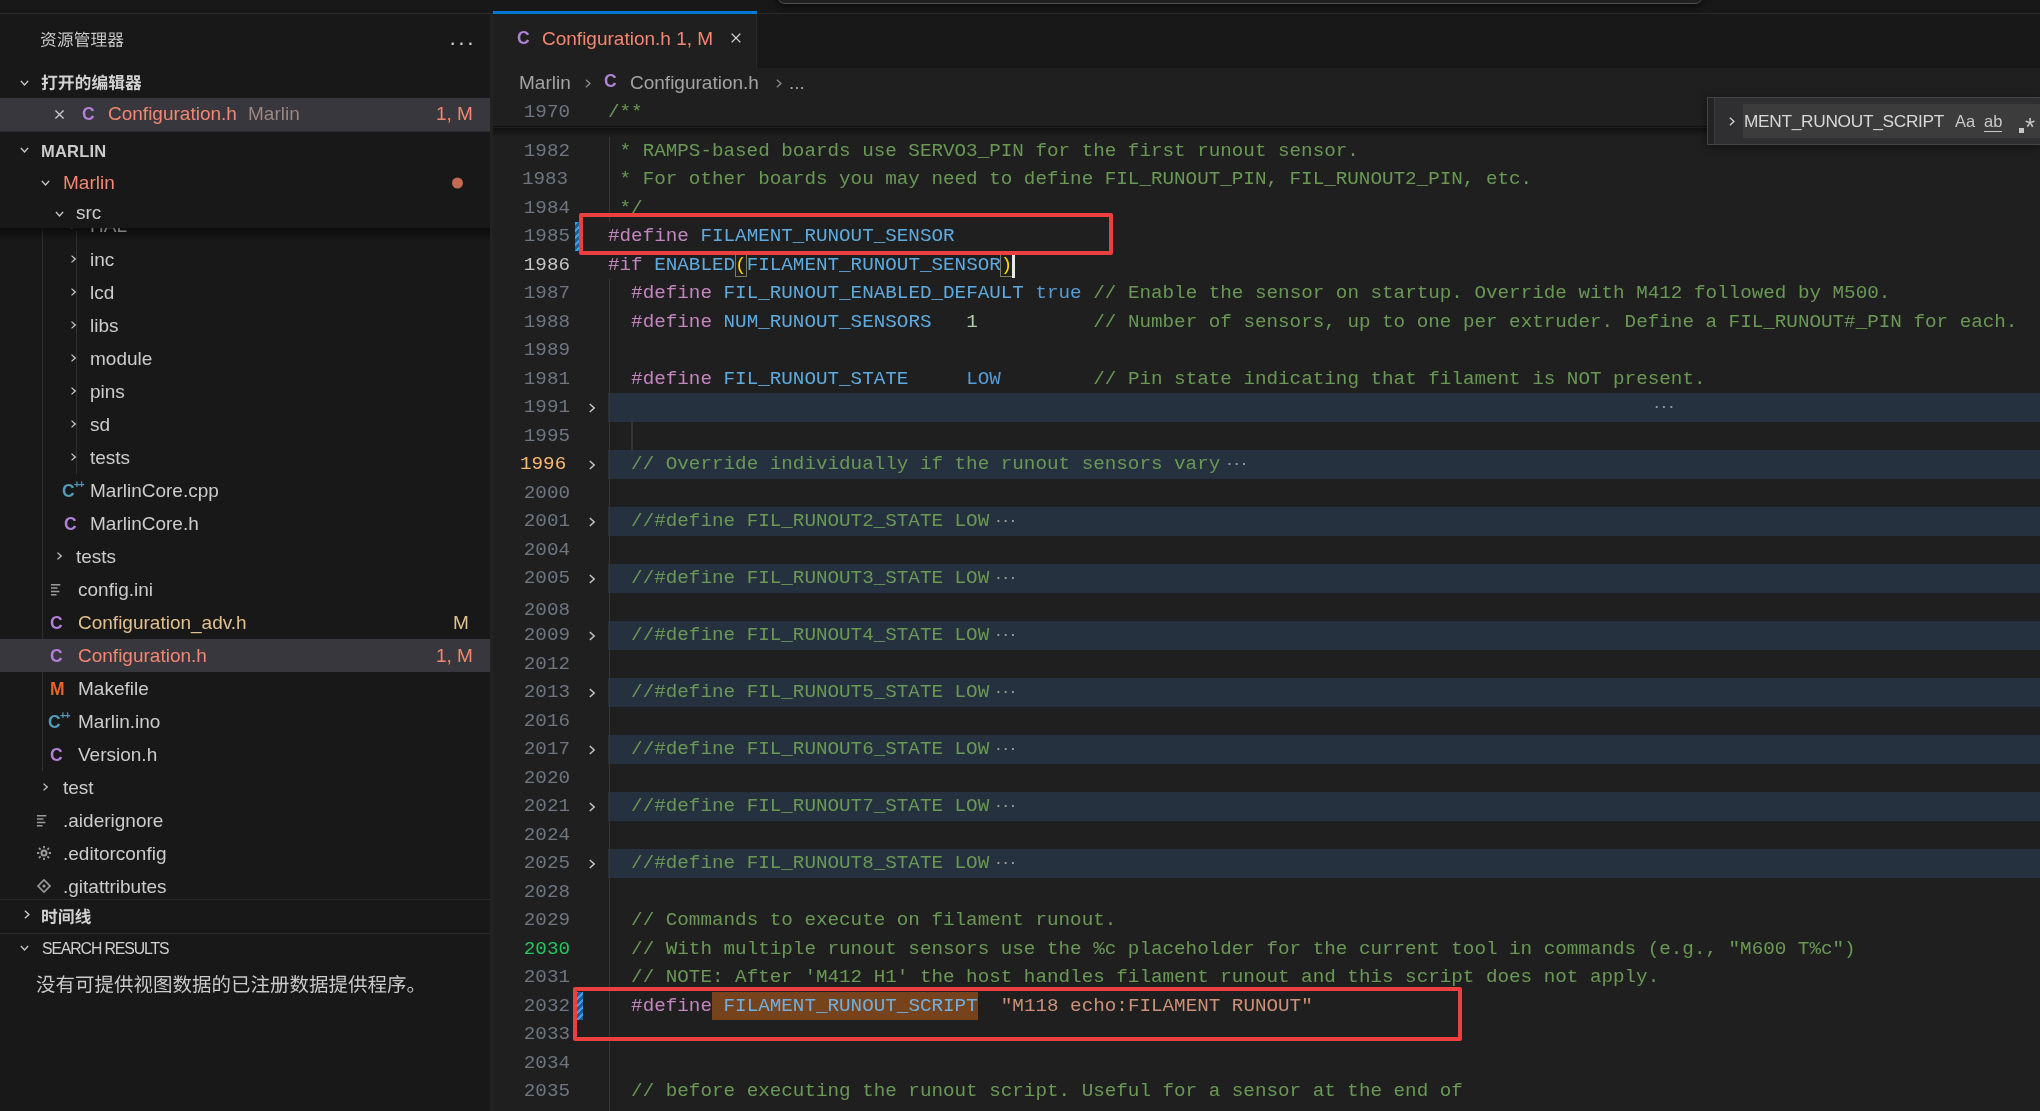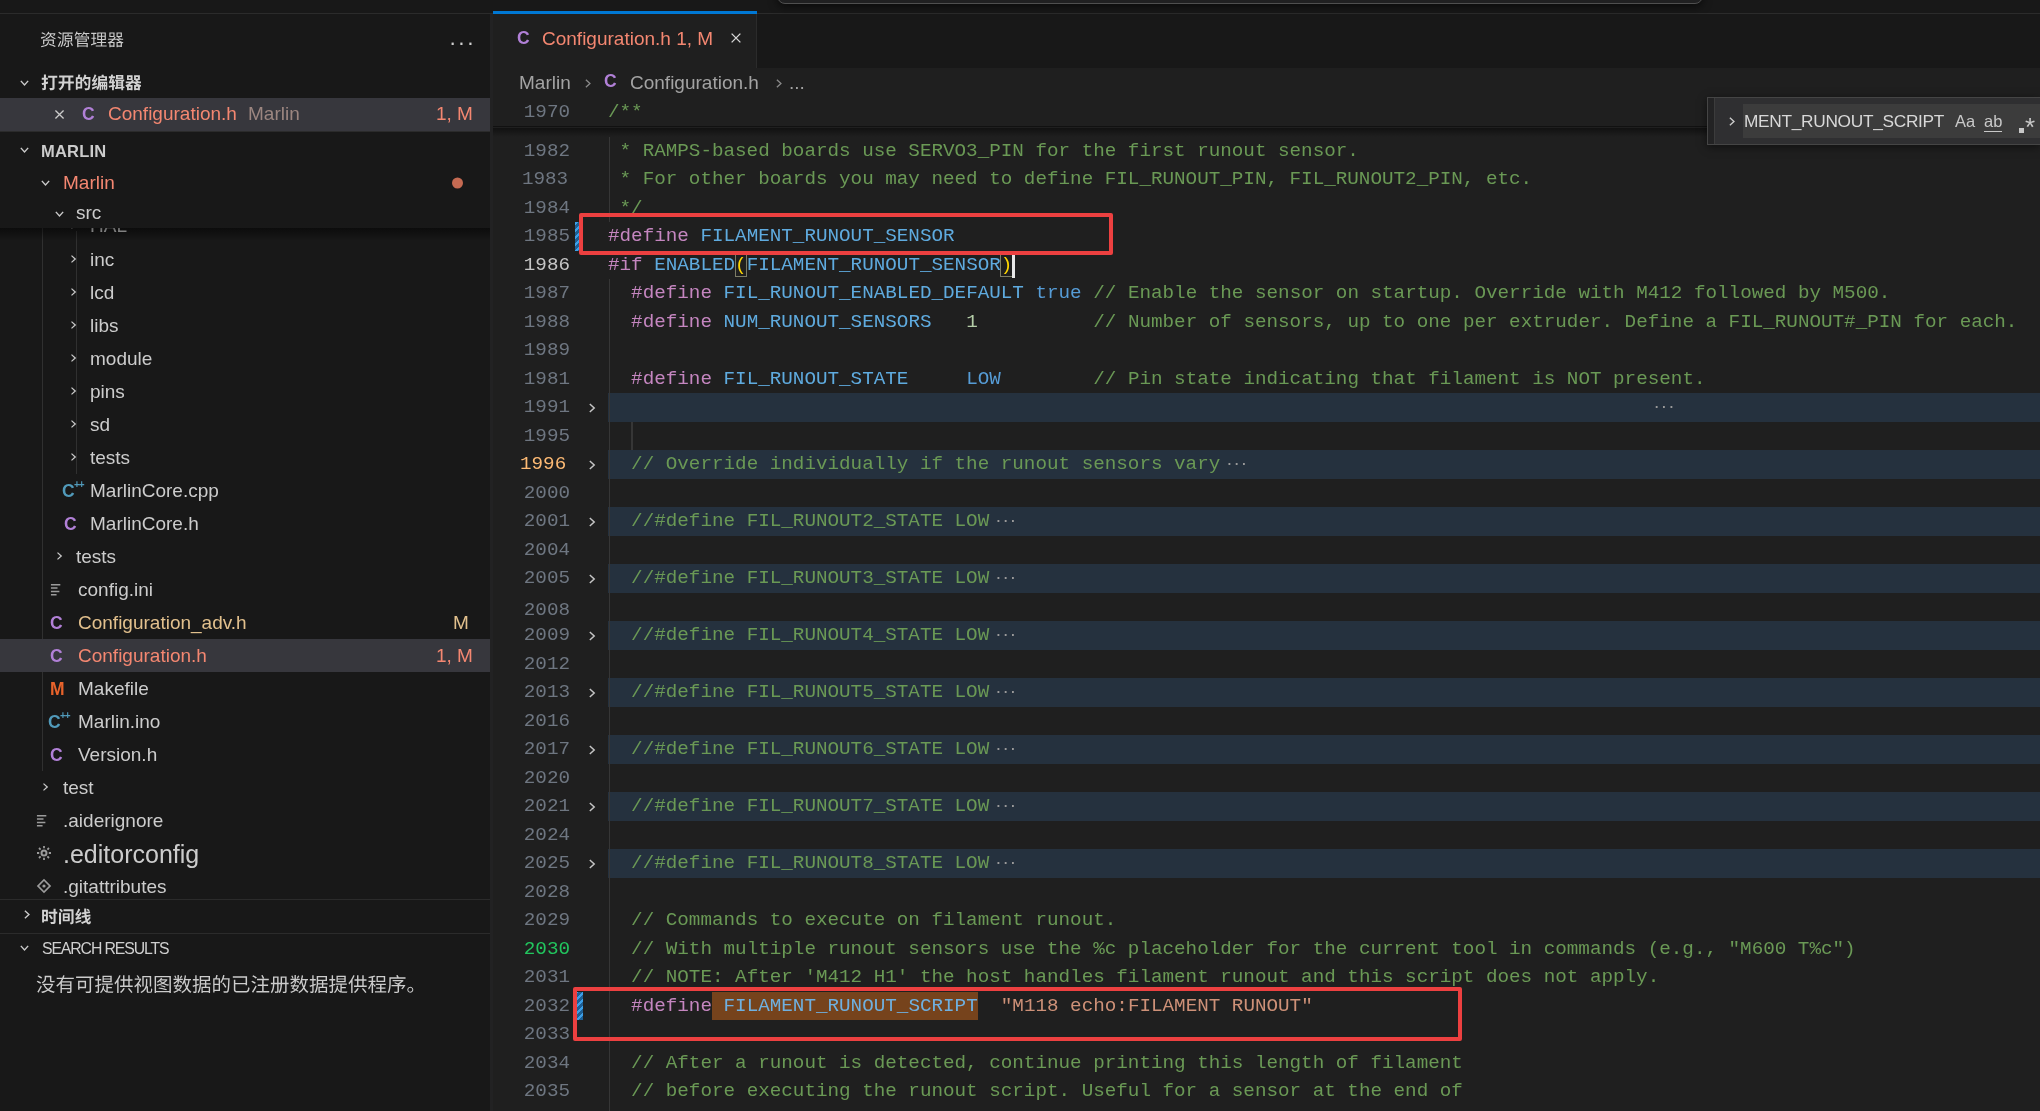--- a/index.html
+++ b/index.html
@@ -159,21 +159,21 @@
       <svg class="cv" style="left:36px;top:9px" width="15" height="15" viewBox="0 0 16 16">
         <path d="M1 3h10M1 6.5h7M1 10h9M1 13.5h6" stroke="#9b9b9b" stroke-width="1.6"></path>
       </svg>
       <span class="lbl" style="left:63px;color:#cccccc;font-size:19px">.aiderignore</span>
     </div>
     <div class="row" style="top:823px">
       <svg class="cv" style="left:36px;top:8px" width="16" height="16" viewBox="0 0 16 16">
         <path fill="#9b9b9b" d="M8 4.5A3.5 3.5 0 1 0 8 11.5 3.5 3.5 0 1 0 8 4.5zm0 2A1.5 1.5 0 1 1 8 9.5 1.5 1.5 0 1 1 8 6.5z"></path>
         <path stroke="#9b9b9b" stroke-width="1.8" d="M8 1v2.2M8 12.8V15M1 8h2.2M12.8 8H15M3 3l1.6 1.6M11.4 11.4 13 13M13 3l-1.6 1.6M4.6 11.4 3 13"></path>
       </svg>
-      <span class="lbl" style="left:63px;color:#cccccc;font-size:25px">.editorconfig</span>
+      <span class="lbl" style="left:63px;color:#cccccc;font-size:19px">.editorconfig</span>
     </div>
     <div class="row" style="top:856px">
       <svg class="cv" style="left:36px;top:8px" width="16" height="16" viewBox="0 0 16 16">
         <path fill="#9b9b9b" d="M8 .8 15.2 8 8 15.2.8 8z M8 3.1 3.1 8 8 12.9 12.9 8z"></path>
         <circle cx="8" cy="8" r="1.6" fill="#9b9b9b"></circle>
       </svg>
       <span class="lbl" style="left:63px;color:#cccccc;font-size:19px">.gitattributes</span>
     </div>
     <div class="abs" style="left:0;top:884.5px;width:490px;border-top:1.5px solid #2b2b2b"></div>
     <svg class="cv" style="left:20px;top:894px" width="13" height="13" viewBox="0 0 16 16">
@@ -315,21 +315,20 @@
     <div class="abs mono" style="left:520px;top:906.3px;width:50px;text-align:right;color:#6e7681">2029</div>
     <div class="abs mono" style="left:608px;top:906.3px"><span>  </span><span style="color:#6a9955">// Commands to execute on filament runout.</span></div>
     <div class="abs mono" style="left:520px;top:934.8px;width:50px;text-align:right;color:#22c55e">2030</div>
     <div class="abs mono" style="left:608px;top:934.8px"><span>  </span><span style="color:#6a9955">// With multiple runout sensors use the %c placeholder for the current tool in commands (e.g., "M600 T%c")</span></div>
     <div class="abs mono" style="left:520px;top:963.3px;width:50px;text-align:right;color:#6e7681">2031</div>
     <div class="abs mono" style="left:608px;top:963.3px"><span>  </span><span style="color:#6a9955">// NOTE: After 'M412 H1' the host handles filament runout and this script does not apply.</span></div>
     <div class="abs mono" style="left:520px;top:991.8px;width:50px;text-align:right;color:#6e7681">2032</div>
     <div class="abs mono" style="left:608px;top:991.8px"><span>  </span><span style="color:#c586c0">#define</span><span> </span><span style="color:#6fb0e0">FILAMENT_RUNOUT_SCRIPT</span><span>  </span><span style="color:#ce9178">"M118 echo:FILAMENT RUNOUT"</span></div>
     <div class="abs mono" style="left:520px;top:1020.3px;width:50px;text-align:right;color:#6e7681">2033</div>
     <div class="abs mono" style="left:520px;top:1048.8px;width:50px;text-align:right;color:#6e7681">2034</div>
-    <div class="abs mono" style="left:608px;top:1048.8px"><span>  </span><span style="color:#6a9955">// After a runout is detected, continue printing this length of filament</span></div>
     <div class="abs mono" style="left:520px;top:1077.3px;width:50px;text-align:right;color:#6e7681">2035</div>
     <div class="abs mono" style="left:608px;top:1077.3px"><span>  </span><span style="color:#6a9955">// before executing the runout script. Useful for a sensor at the end of</span></div>
     <div class="abs" style="left:575px;top:222.3px;width:7.5px;height:28.5px;background:repeating-linear-gradient(135deg,#3c9fe8 0 2.5px,#1e5f94 2.5px 5px)"></div>
     <div class="abs" style="left:575px;top:991.8px;width:7.5px;height:28.5px;background:repeating-linear-gradient(135deg,#3c9fe8 0 2.5px,#1e5f94 2.5px 5px)"></div>
     <div class="abs" style="left:734.5px;top:252.8px;width:12.6px;height:24.5px;border:1.2px solid #7d7d66"></div>
     <div class="abs" style="left:1000.2px;top:252.8px;width:12.6px;height:24.5px;border:1.2px solid #7d7d66"></div>
     <div class="abs" style="left:1012.2px;top:251.8px;width:2.5px;height:26.5px;background:#e8e8e8"></div>
     <div class="abs" style="left:578.5px;top:212.5px;width:534.5px;height:42px;border:4.5px solid #ec4040;border-radius:2px"></div>
     <div class="abs" style="left:573px;top:987px;width:889px;height:54px;border:4.5px solid #ec4040;border-radius:2px"></div>
   </div>

